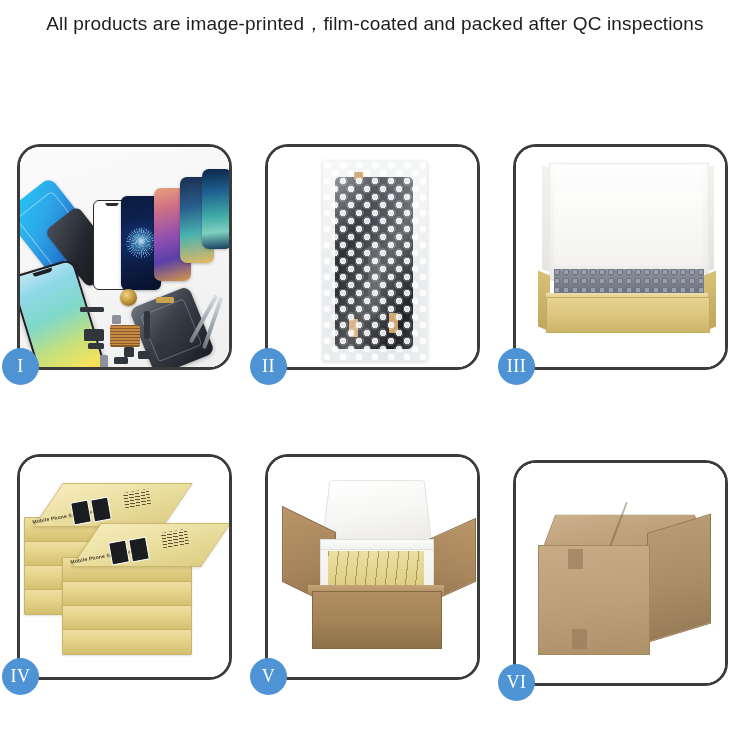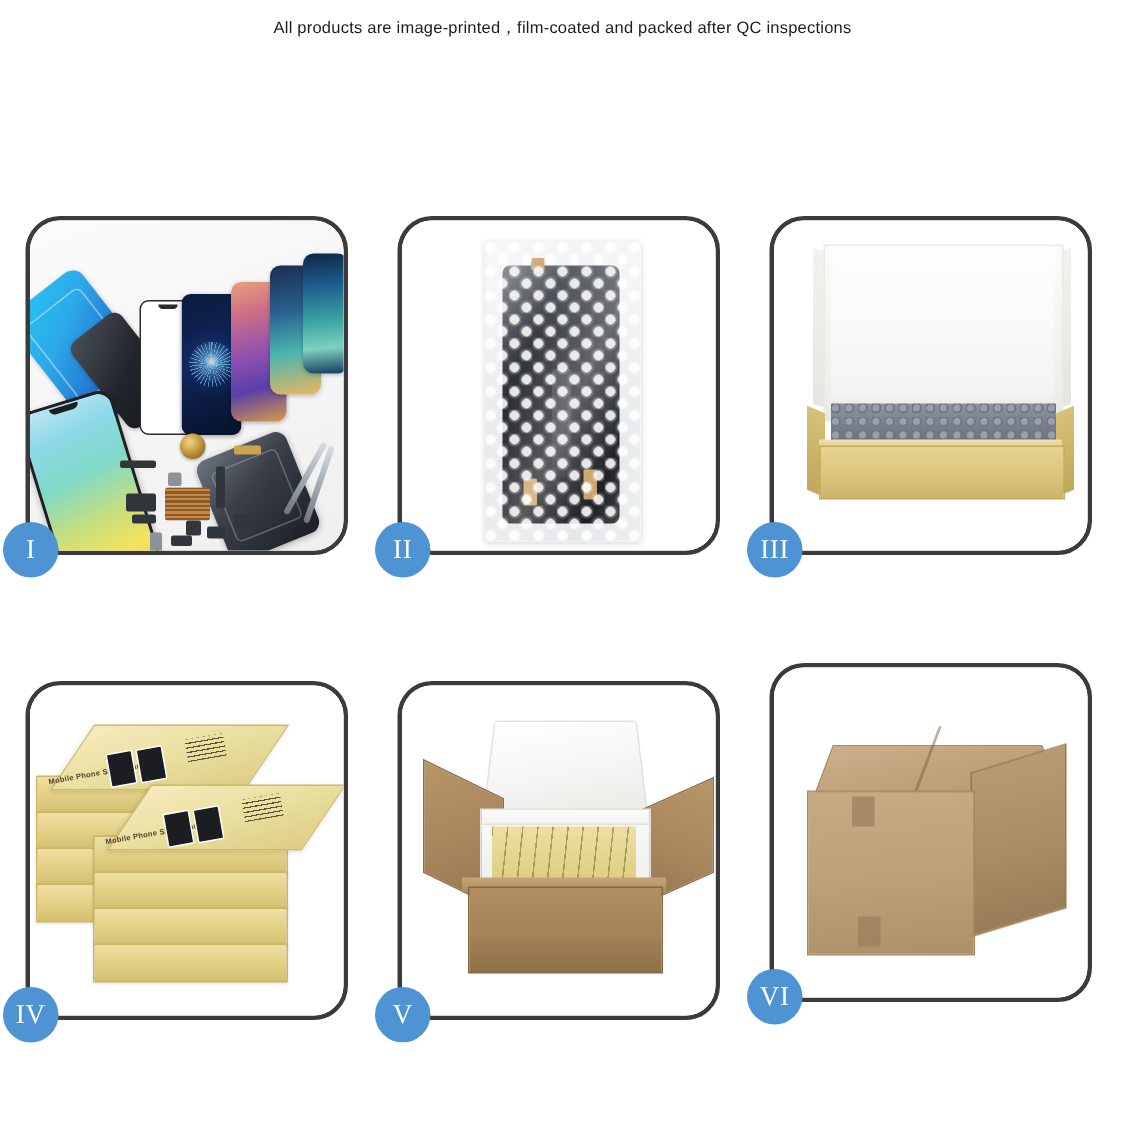--- a/index.html
+++ b/index.html
@@ -29,21 +29,21 @@
     font-size: 39px;
     font-weight: 700;
     letter-spacing: 1.6px;
     color: #131313;
     font-family: "Liberation Sans", sans-serif;
     line-height: 1.05;
   }
   #subtitle {
     margin: 0;
     padding-top: 11px;
-    font-size: 11px;
+    font-size: 19px;
     font-weight: 400;
     color: #1d1d1d;
     letter-spacing: 0.15px;
     font-family: "Liberation Sans", sans-serif;
   }
 
   
   #panel-grid {
     position: absolute;
     left: 0;
@@ -74,21 +74,21 @@
     left: 0; top: 0;
     width: 100%; height: 100%;
   }
 
   
   #panel-1 { left: 17px;  top: 144px; }
   #panel-2 { left: 265px; top: 144px; }
   #panel-3 { left: 513px; top: 144px; }
   #panel-4 { left: 17px;  top: 454px; }
   #panel-5 { left: 265px; top: 454px; }
-  #panel-6 { left: 513px; top: 442px; }
+  #panel-6 { left: 513px; top: 460px; }
 
   
   .badge {
     position: absolute;
     left: -18px;
     bottom: -18px;
     width: 37px;
     height: 37px;
     border-radius: 50%;
     background: #4e93d4;

